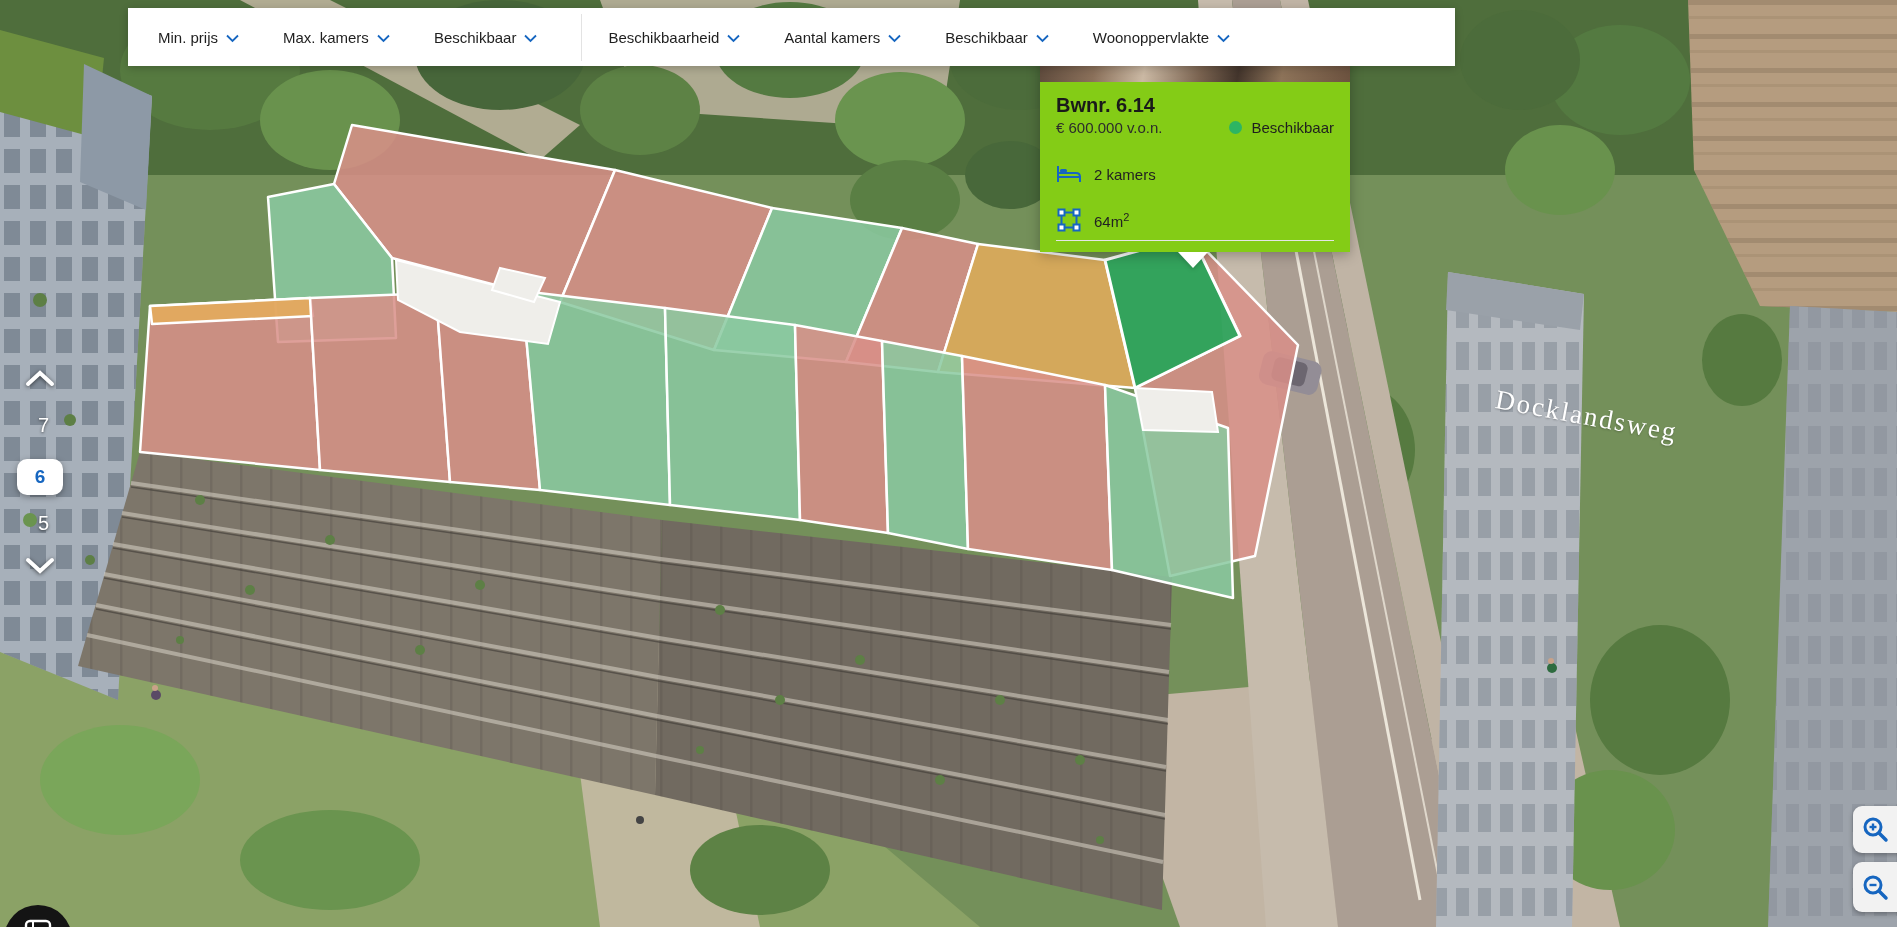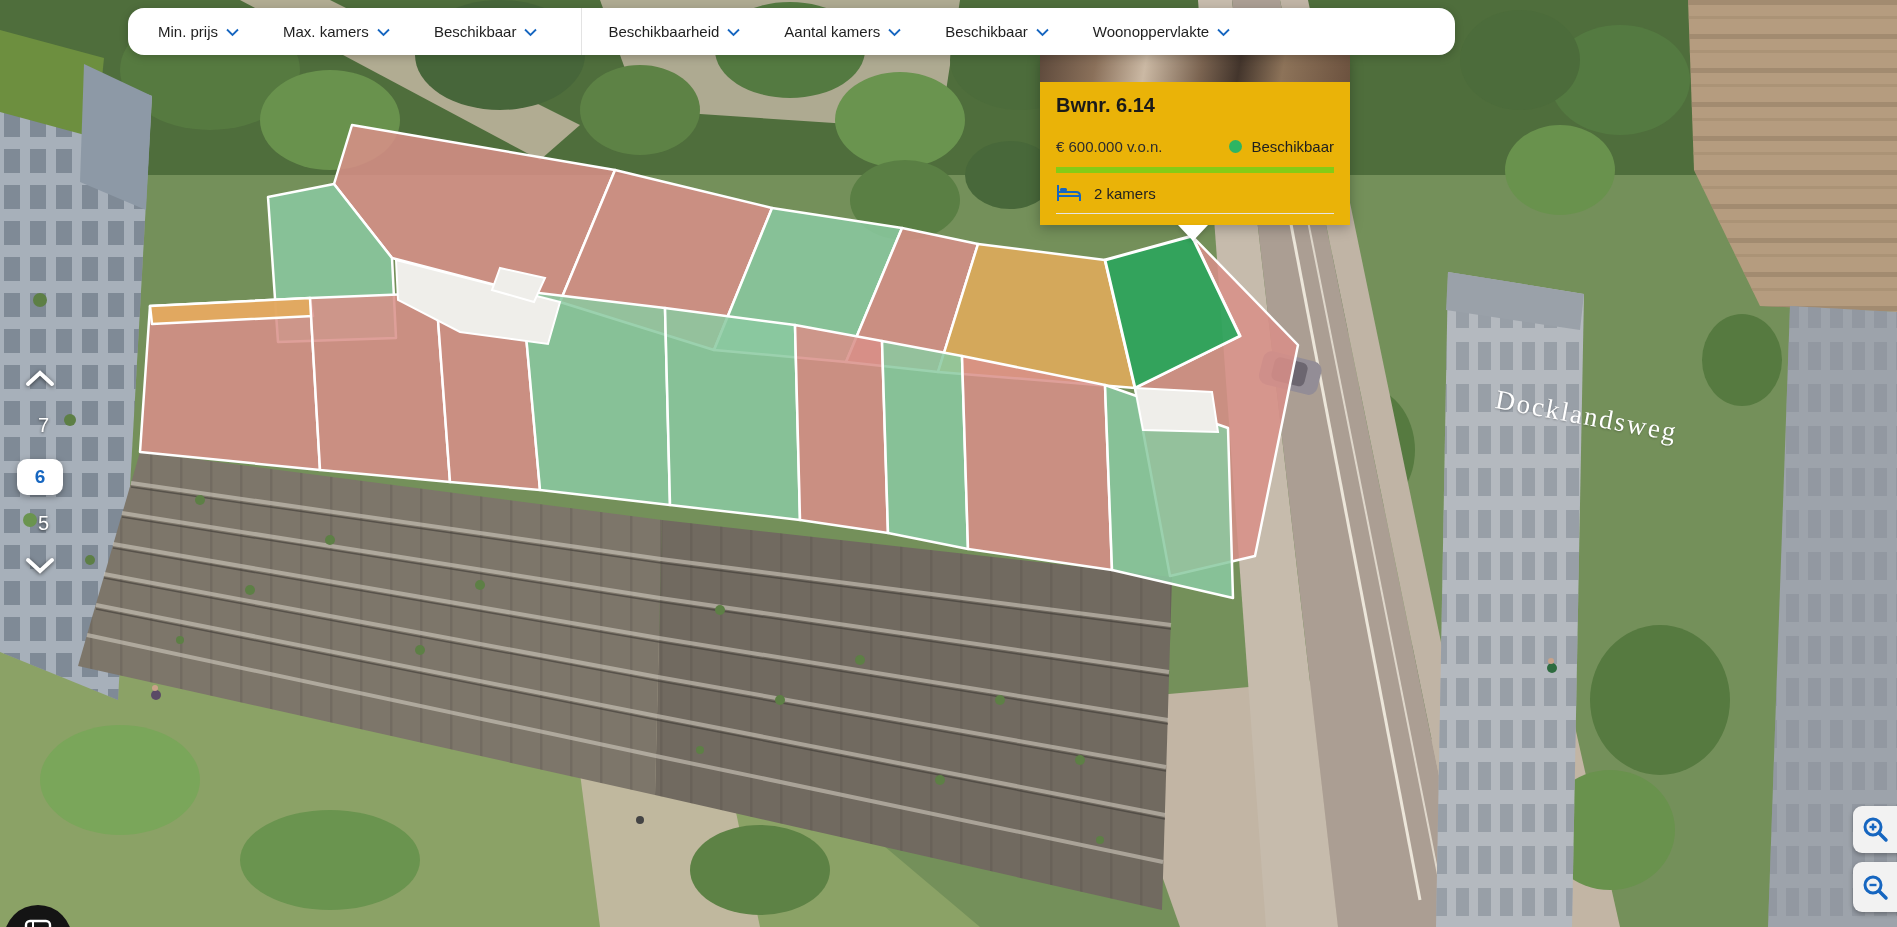--- a/index.html
+++ b/index.html
@@ -1,34 +1,34 @@
 <!DOCTYPE html>
 <html><head>
 <meta charset="utf-8">
 <style>
   html,body{margin:0;padding:0;background:#222;}
   #stage{position:relative;width:1897px;height:927px;overflow:hidden;
          font-family:"Liberation Sans",sans-serif;background:#74905a;}
   svg{display:block;}
   
-  .filterbar{position:absolute;left:128px;top:8px;width:1327px;height:47px;
-    background:#fff;border-radius:16px;box-shadow:0 2px 8px rgba(0,0,0,.22);
+  .filterbar{position:absolute;left:128px;top:8px;width:1327px;height:58px;
+    background:#fff;border-radius:0;box-shadow:0 2px 8px rgba(0,0,0,.22);
     display:flex;align-items:center;padding:0 0 0 30px;box-sizing:border-box;z-index:30;}
   .fgroup{display:flex;align-items:center;height:100%;}
   .fitem{display:flex;align-items:center;gap:8px;margin-right:44px;cursor:pointer;
     font-size:15px;color:#1f1f1f;white-space:nowrap;}
   .fdivider{width:1px;height:47px;background:#e3e3e3;margin:0 26px 0 0;}
   .chev{display:inline-flex;margin-top:2px;}
   
-  .tooltip{position:absolute;left:1040px;top:55px;width:310px;background:#eab308;
+  .tooltip{position:absolute;left:1040px;top:55px;width:310px;background:#84cc16;
     box-shadow:0 3px 12px rgba(0,0,0,.28);z-index:20;}
   .tt-photo{height:27px;background:linear-gradient(100deg,#5e4a3c 0%,#8a705a 18%,#cbb9a4 34%,#7a6350 52%,#43352c 64%,#8d7359 78%,#6c523f 100%);}
   .tt-body{padding:12px 16px 0 16px;}
   .tt-title{font-size:20px;font-weight:bold;color:#1a1a1a;line-height:1.15;}
-  .tt-pricerow{display:flex;align-items:center;margin-top:21px;padding-bottom:12px;}
+  .tt-pricerow{display:flex;align-items:center;margin-top:2px;padding-bottom:12px;}
   .tt-price{font-size:15px;color:#2c2c2c;}
   .tt-status{margin-left:auto;display:flex;align-items:center;gap:9px;font-size:15px;color:#1f1f1f;}
   .tt-dot{width:13px;height:13px;border-radius:50%;background:#2DB563;}
   .tt-row{display:flex;align-items:center;gap:12px;border-top:6px solid #84cc16;
     padding:8px 0;font-size:15px;color:#222;min-height:24px;}
   .tt-row .ic{width:26px;display:flex;justify-content:center;}
   .tt-endline{border-top:1px solid #e5e5e5;height:11px;}
   .tt-pointer{position:absolute;left:138px;top:100%;width:0;height:0;
     border-left:15px solid transparent;border-right:15px solid transparent;
     border-top:16px solid #fff;filter:drop-shadow(0 2px 2px rgba(0,0,0,.15));}
@@ -323,20 +323,32 @@
         <span class="ic">
           <svg width="26" height="20" viewBox="0 0 26 20" fill="none" stroke="#1666C0" stroke-width="2">
             <path d="M2 2 L2 18"></path>
             <path d="M2 13 L24 13 L24 18"></path>
             <path d="M2 9 L20 9 Q24 9 24 13" fill="none"></path>
             <rect x="4" y="5" width="7" height="3.5" rx="1.5" fill="#1666C0" stroke="none"></rect>
           </svg>
         </span>
         <span>2 kamers</span>
       </div>
+      <div class="tt-row">
+        <span class="ic">
+          <svg width="24" height="24" viewBox="0 0 24 24">
+            <rect x="4.5" y="4.5" width="15" height="15" fill="none" stroke="#1666C0" stroke-width="2"></rect>
+            <rect x="1.5" y="1.5" width="6" height="6" fill="#fff" stroke="#1666C0" stroke-width="2"></rect>
+            <rect x="16.5" y="1.5" width="6" height="6" fill="#fff" stroke="#1666C0" stroke-width="2"></rect>
+            <rect x="1.5" y="16.5" width="6" height="6" fill="#fff" stroke="#1666C0" stroke-width="2"></rect>
+            <rect x="16.5" y="16.5" width="6" height="6" fill="#fff" stroke="#1666C0" stroke-width="2"></rect>
+          </svg>
+        </span>
+        <span><span>64m</span><sup>2</sup></span>
+      </div>
       <div class="tt-endline"></div>
     </div>
     <div class="tt-pointer"></div>
   </div>
 
   <div class="floorsel">
     <div class="fs-btn fs-up">
       <svg width="30" height="17" viewBox="0 0 30 17" fill="none" stroke="#fff" stroke-width="4" stroke-linecap="round">
         <polyline points="3,14 15,3 27,14"></polyline>
       </svg>

